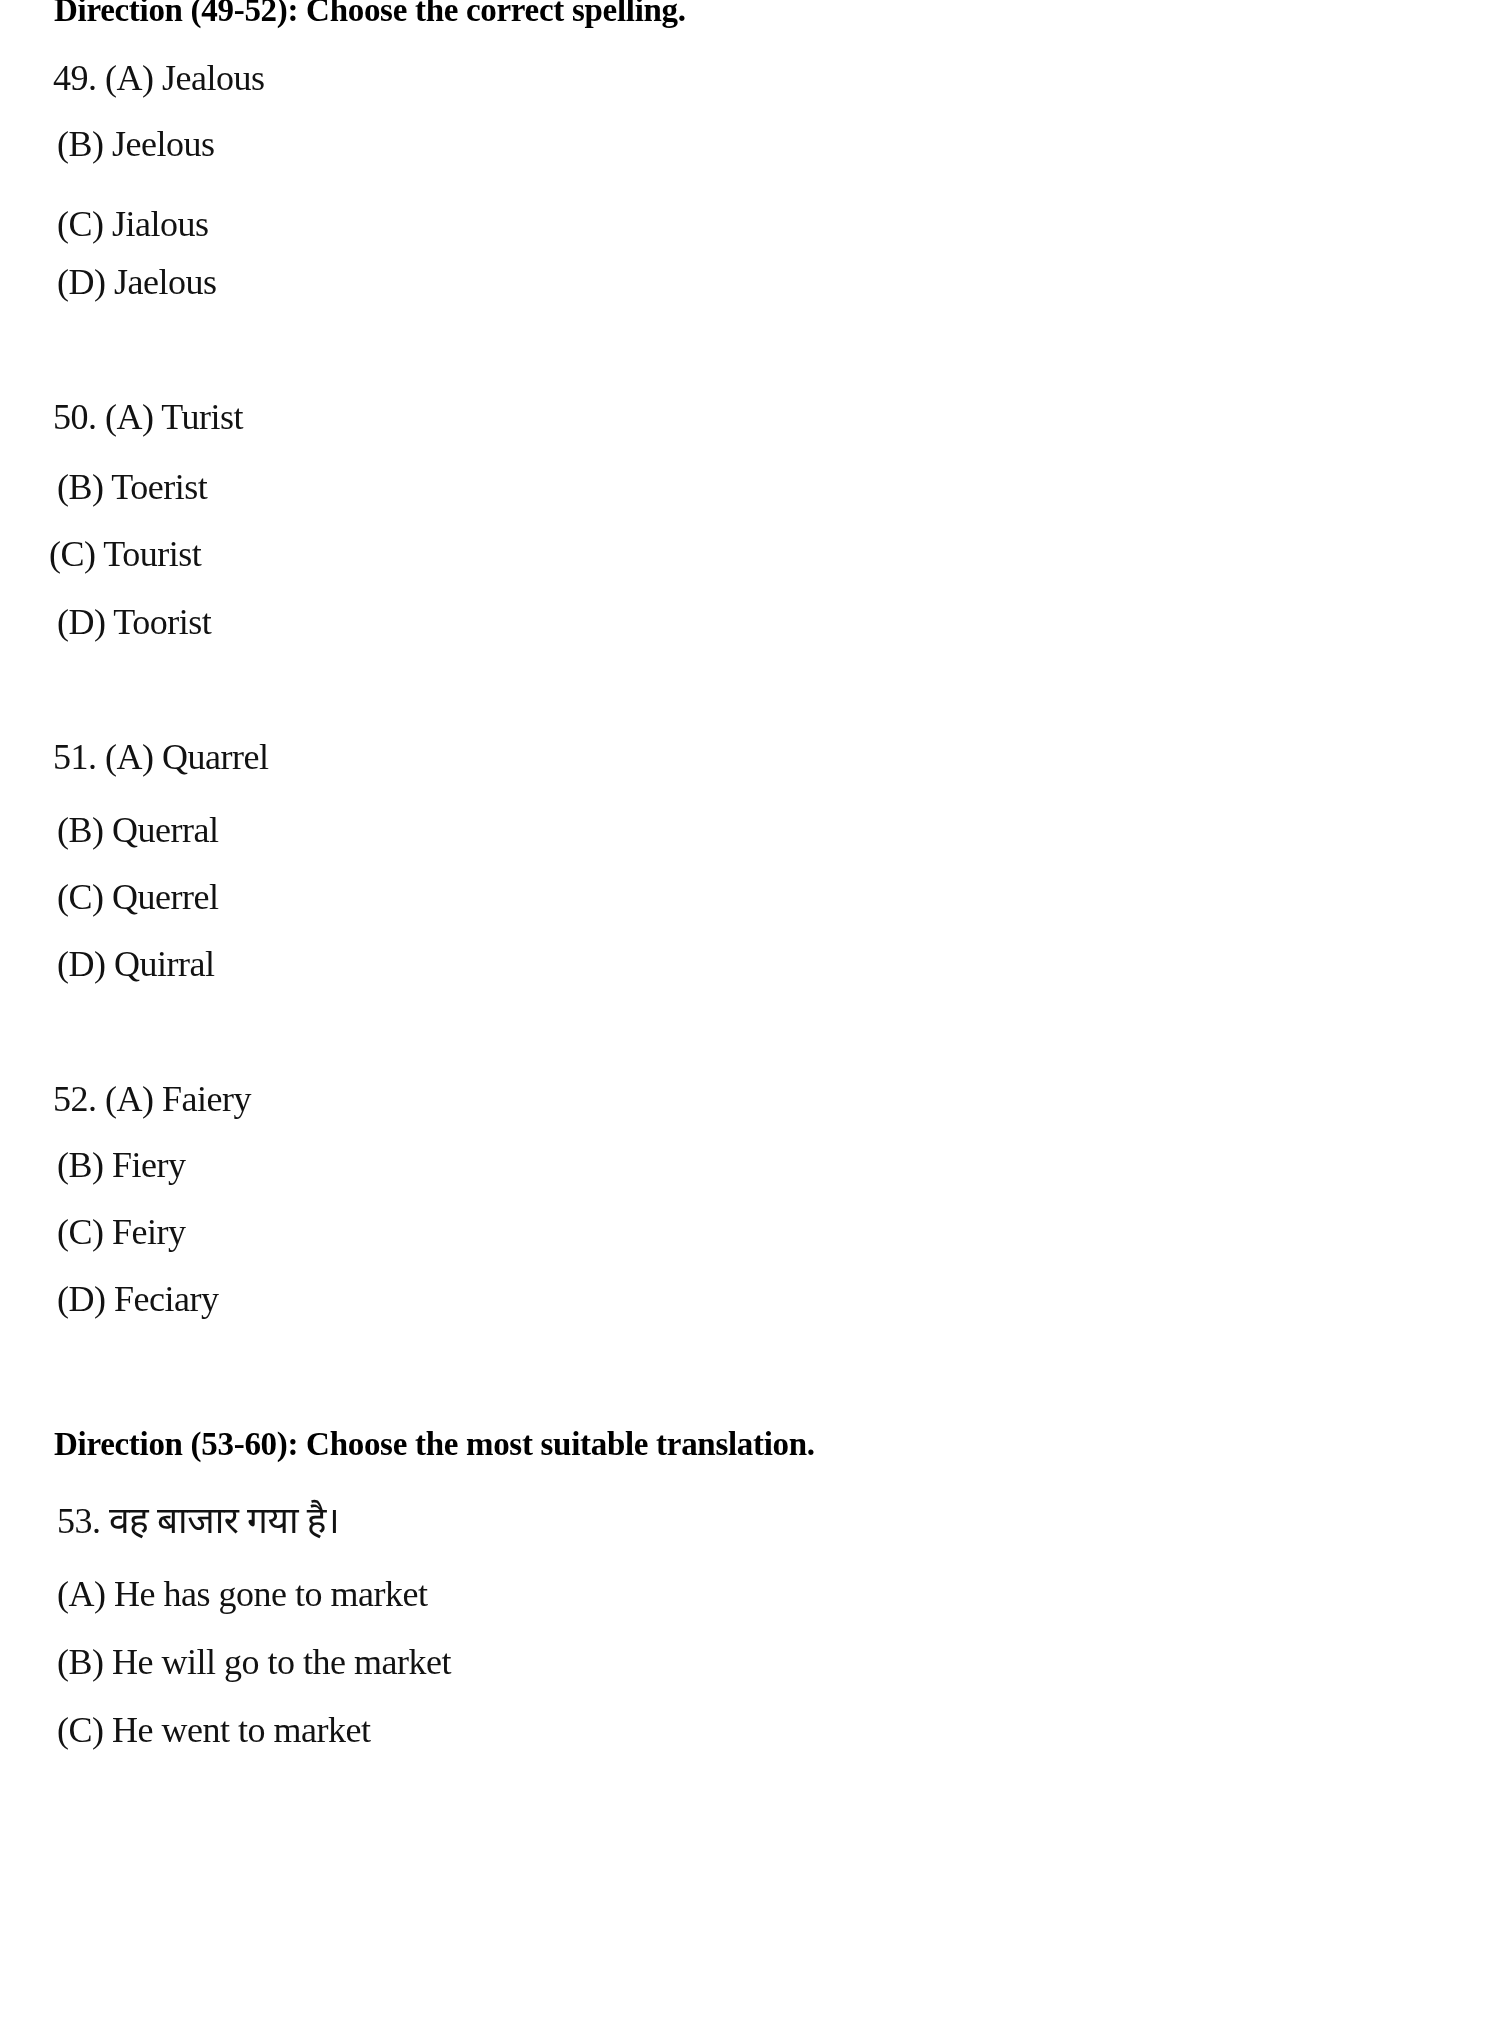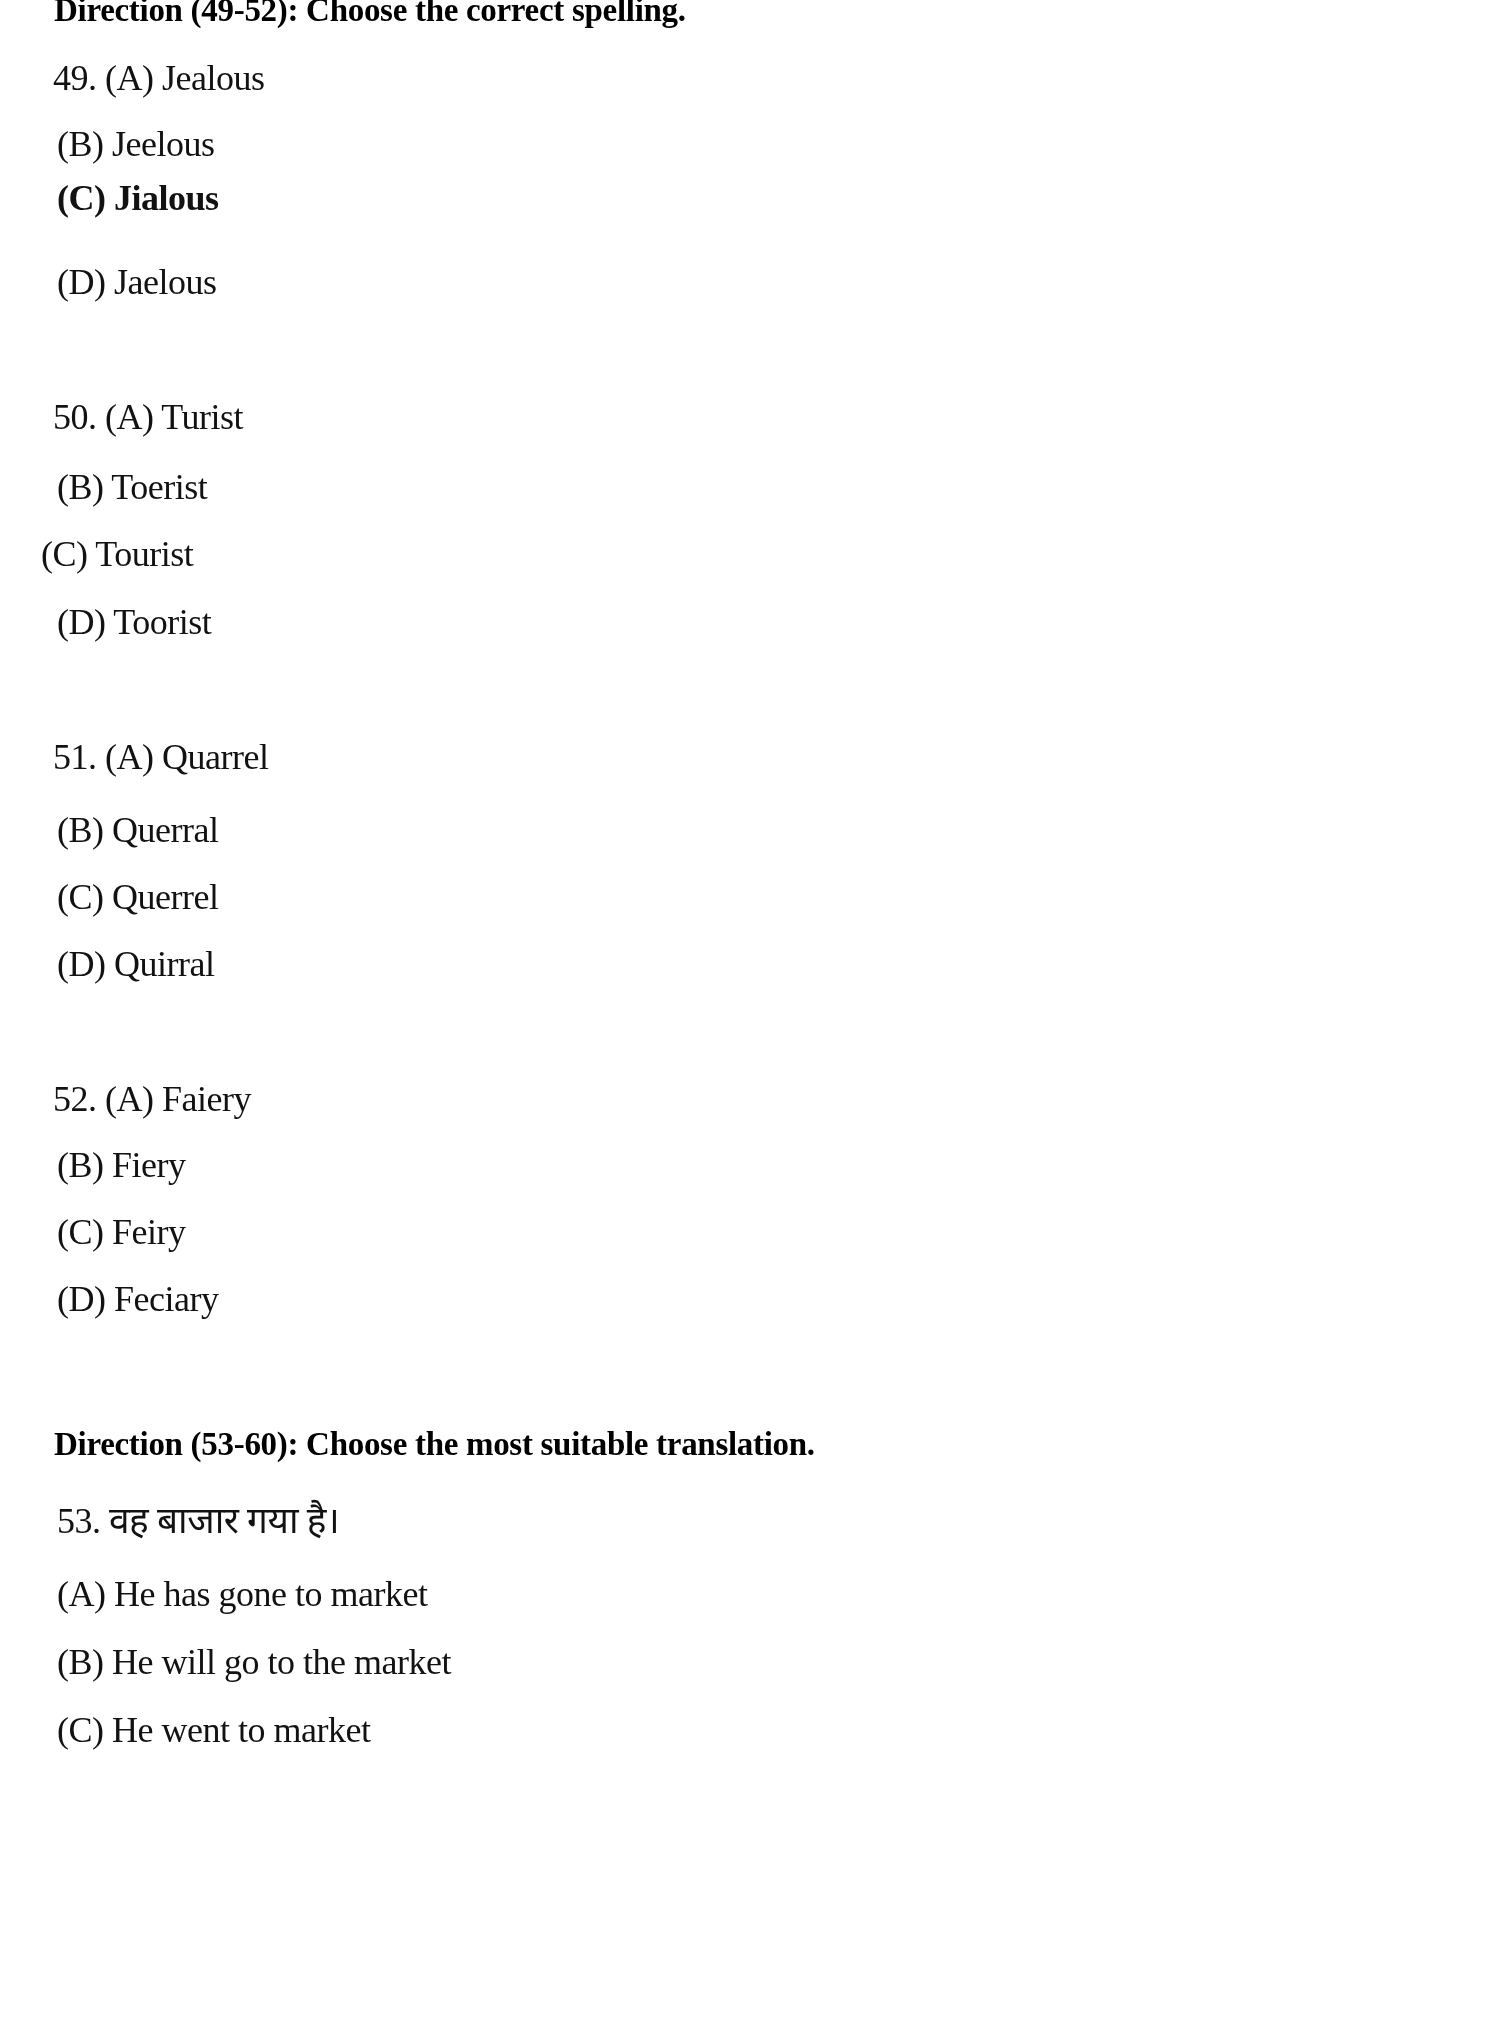--- a/index.html
+++ b/index.html
@@ -42,39 +42,39 @@
 
   <div class="line" style="top:60px; left:53px;">
     <span>49.</span>
     <span>(A)</span>
     <span>Jealous</span>
   </div>
   <div class="line" style="top:126px; left:57px;">
     <span>(B)</span>
     <span>Jeelous</span>
   </div>
-  <div class="line" style="top:180px; left:57px;font-weight:bold;">
+  <div class="line" style="top:206px; left:57px;">
     <span>(C)</span>
     <span>Jialous</span>
   </div>
   <div class="line" style="top:264px; left:57px;">
     <span>(D)</span>
     <span>Jaelous</span>
   </div>
 
   <div class="line" style="top:399px; left:53px;">
     <span>50.</span>
     <span>(A)</span>
     <span>Turist</span>
   </div>
   <div class="line" style="top:469px; left:57px;">
     <span>(B)</span>
     <span>Toerist</span>
   </div>
-  <div class="line" style="top:536px; left:41px;text-align:right;">
+  <div class="line" style="top:536px; left:49px;text-align:right;">
     <span>(C)</span>
     <span>Tourist</span>
   </div>
   <div class="line" style="top:604px; left:57px;">
     <span>(D)</span>
     <span>Toorist</span>
   </div>
 
   <div class="line" style="top:739px; left:53px;">
     <span>51.</span>

